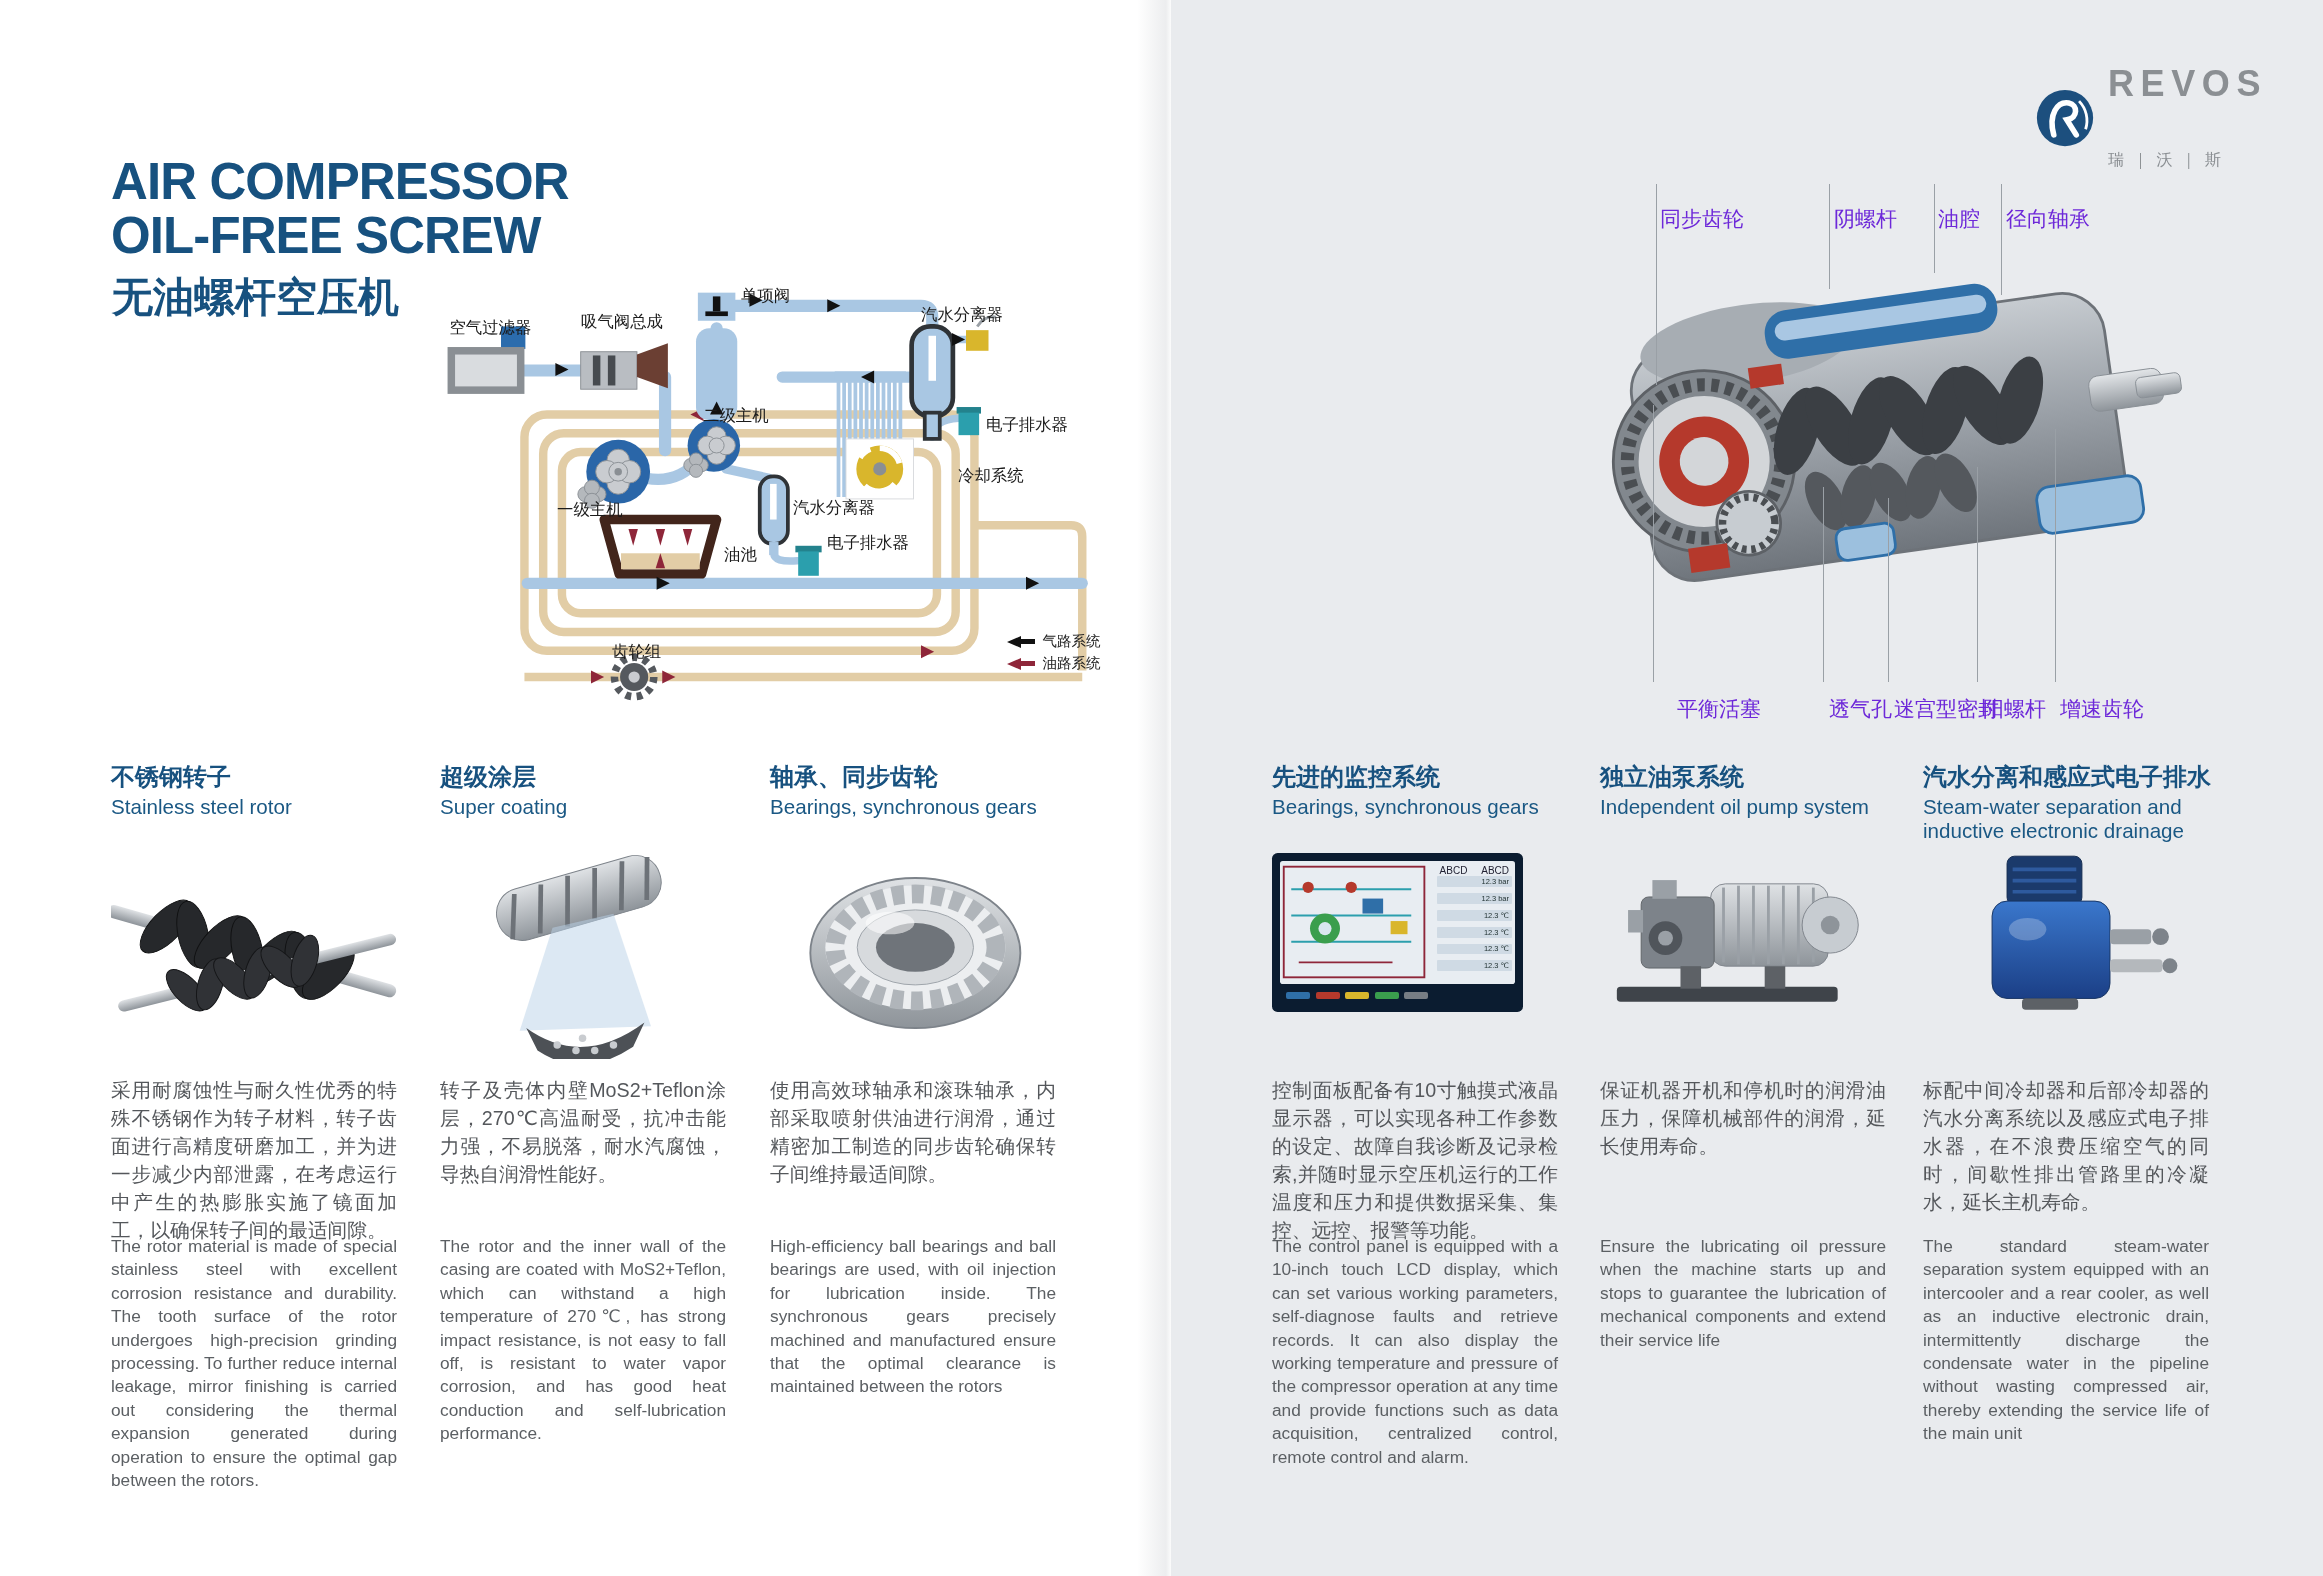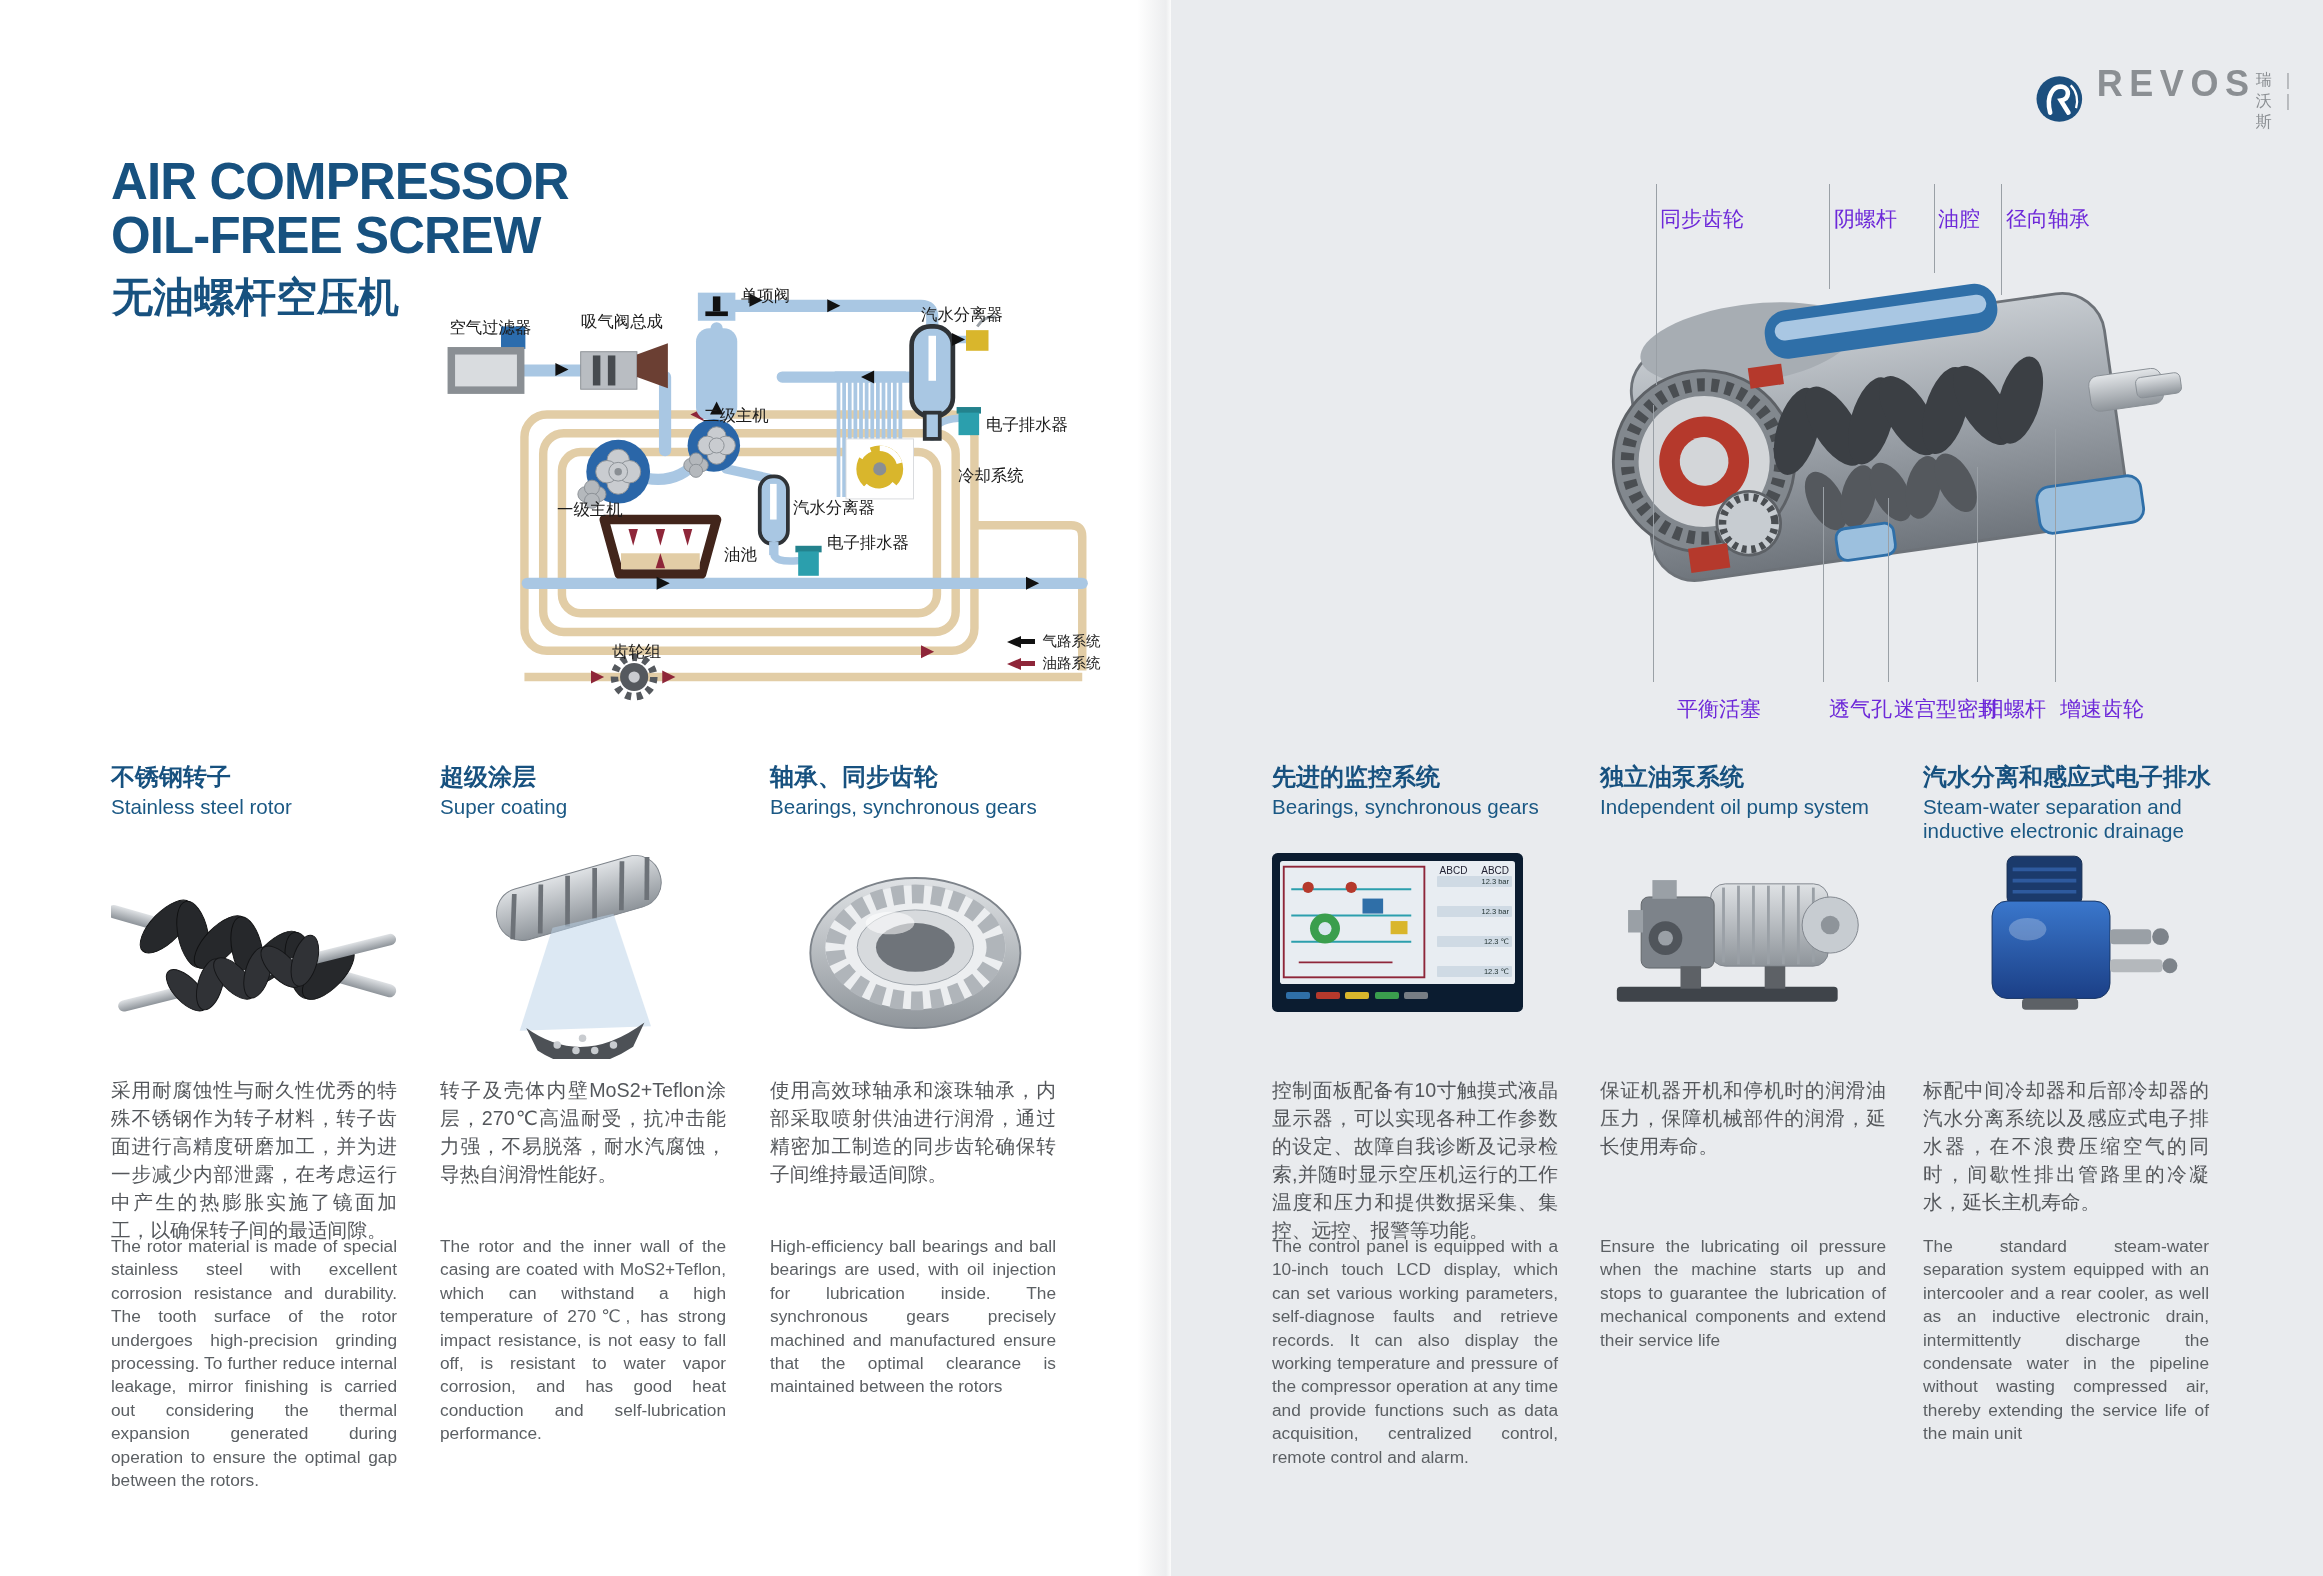--- a/index.html
+++ b/index.html
@@ -27,31 +27,31 @@
   .feat .img{position:absolute;top:82px;left:0;width:286px;height:220px;display:flex;align-items:center;justify-content:flex-start;}
   .feat .d-cn{position:absolute;top:315px;left:0;width:286px;font-size:19.7px;line-height:28px;color:#54575b;text-align:justify;}
   .feat .d-en{position:absolute;top:474px;left:0;width:286px;font-size:17.3px;line-height:23.4px;color:#5b5f63;text-align:justify;}
 
   
   .cut-label{position:absolute;font-size:21px;color:#6d28d9;white-space:nowrap;z-index:4;margin-top:24px;}
   .leader{position:absolute;width:0.9px;background:#9aa0a6;z-index:3;}
 
   
   .logo{position:absolute;left:2035px;top:66px;display:flex;align-items:center;gap:13px;}
-  .logo-text{display:flex;flex-direction:row;}
+  .logo-text{display:flex;flex-direction:column;gap:44px;}
   .logo-name{font-size:36px;font-weight:bold;color:#8b8f93;letter-spacing:6.6px;line-height:36px;}
   .logo-cn{font-size:16px;color:#8b8f93;letter-spacing:8.4px;margin-top:3.7px;}
 
   
   .panel{width:251px;height:159px;background:#0b1c30;border-radius:5.6px;padding:8.4px;box-sizing:border-box;display:flex;flex-direction:column;}
   .panel-screen{flex:1;background:#e8edf2;border-radius:2.8px;display:flex;overflow:hidden;}
   .p-diagram{flex:1;position:relative;}
   .p-table{width:75px;display:flex;flex-direction:column;padding:2.8px 2.8px 0 0;}
   .p-hdr{font-size:10px;color:#223;display:flex;justify-content:space-between;padding:0.9px 2.8px;}
-  .p-row{font-size:7.5px;color:#233;background:#cfdae4;margin-bottom:19px;padding:0.9px 2.8px;border-radius:0.9px;text-align:right;}
+  .p-row{font-size:7.5px;color:#233;background:#cfdae4;margin-bottom:6px;padding:0.9px 2.8px;border-radius:0.9px;text-align:right;}
   .p-row:nth-child(odd){background:#bfced c;}
   .p-btnrow{height:15px;display:flex;gap:5.6px;align-items:center;padding:3.7px 5.6px 0 5.6px;}
   .p-btn{width:24px;height:7.5px;border-radius:1.9px;}
 </style>
 </head>
 <body>
 
 <div class="spread">
   <div class="right-bg"></div>
   <div class="spine"></div>

